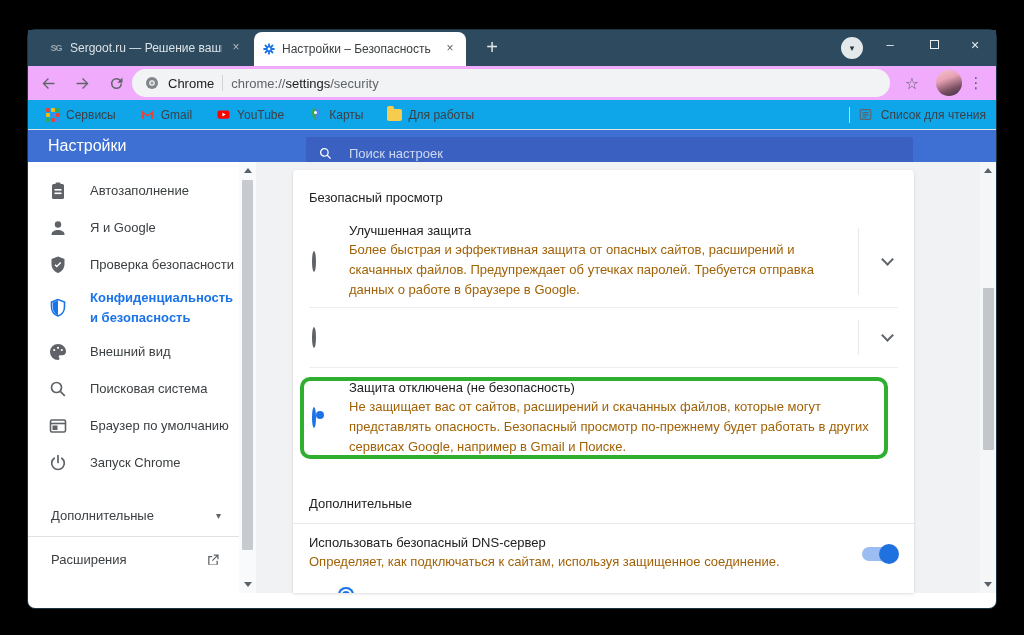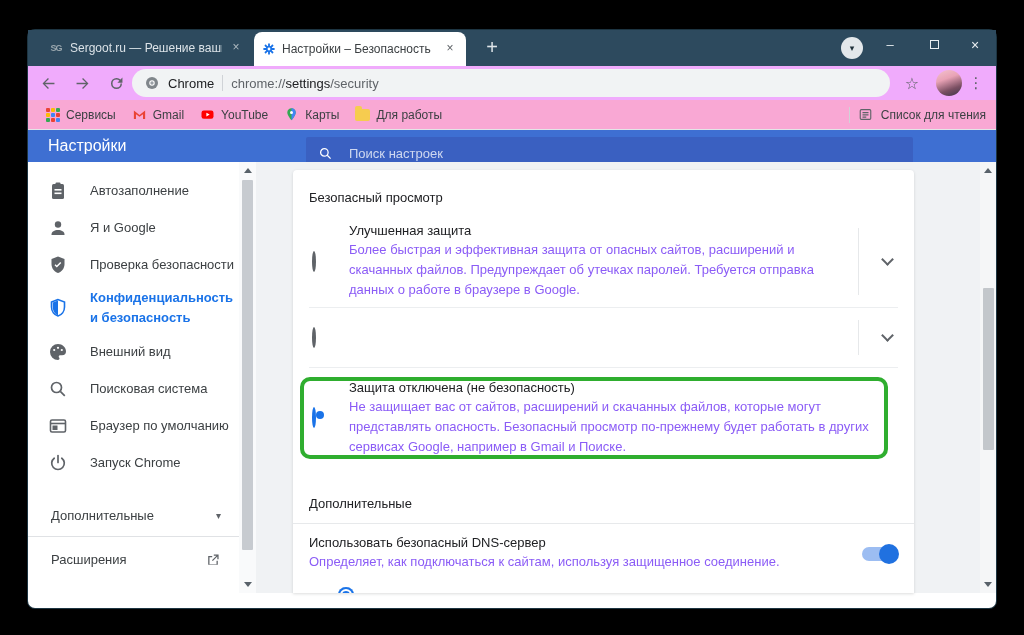--- a/index.html
+++ b/index.html
@@ -38,22 +38,22 @@
   .omni-sep{width:1px;height:16px;background:#d0d3d7;}
   .omni-url{font-size:13px;color:#5f6368;white-space:nowrap;}
   .omni-url .host{color:#202124;}
   .star-btn{position:absolute;left:872px;top:6px;width:24px;height:24px;color:#5f6368;
     font-size:16px;text-align:center;line-height:23px;}
   .avatar{position:absolute;left:908px;top:4px;width:26px;height:26px;border-radius:50%;
     background:linear-gradient(160deg,#f4c3cf 0%,#e8a2b5 35%,#7a4f62 70%,#3b3347 100%);}
   .more-btn{position:absolute;left:938px;top:5px;width:20px;height:24px;color:#5f6368;
     font-size:15px;text-align:center;line-height:24px;}
   
-  .bookmarks{position:relative;height:30px;background:#f9a8d4;border-bottom:1px solid #e3e6e8;
-    display:flex;align-items:center;padding-left:18px;gap:16px;}
+  .bookmarks{position:relative;height:30px;background:#0ea5e9;border-bottom:1px solid #e3e6e8;
+    display:flex;align-items:center;padding-left:18px;gap:24px;}
   .bm-item{display:flex;align-items:center;gap:6px;font-size:12px;color:#3c4043;}
   .bm-item svg{width:15px;height:15px;}
   .bm-right{position:absolute;right:10px;display:flex;align-items:center;gap:8px;font-size:12px;color:#3c4043;padding-left:24px;}
   .bm-vsep{width:1px;height:16px;background:#d0d3d7;}
   .apps-grid{display:grid;grid-template-columns:repeat(3,4px);grid-gap:1px;}
   .apps-grid i{width:4px;height:4px;border-radius:1px;}
   .folder-ico{width:15px;height:12px;background:#f6cc4f;border-radius:2px;position:relative;}
   .folder-ico:before{content:"";position:absolute;left:0;top:-3px;width:7px;height:4px;
     background:#f6cc4f;border-radius:2px 2px 0 0;}
   
@@ -97,21 +97,21 @@
   .opt-row{position:relative;display:flex;align-items:center;padding:0 16px;}
   .row1{height:91px;} .row2{height:59px;} .row3{height:100px;}
   .hairline{height:1px;background:#eceef0;margin:0 16px;}
   .radio-col{width:40px;flex:0 0 auto;}
   .radio{width:16px;height:16px;border-radius:50%;border:2px solid #5f6368;margin-left:3px;position:relative;}
   .radio.sel{border-color:#1a73e8;}
   .radio.sel:after{content:"";position:absolute;left:2px;top:2px;width:8px;height:8px;
     border-radius:50%;background:#1a73e8;}
   .txt-col{flex:1;}
   .opt-title{font-size:13px;color:#202124;margin-bottom:2px;}
-  .opt-desc{font-size:13px;color:#8b5cf6;line-height:20px;}
+  .opt-desc{font-size:13px;color:#a16207;line-height:20px;}
   .ctl-col{position:absolute;right:0;top:8px;bottom:8px;width:56px;}
   .ctl-col .vsep{position:absolute;left:0;top:4px;bottom:4px;width:1px;background:#e6e8ea;}
   .chev-down{position:absolute;right:22px;top:50%;width:9px;height:9px;margin-top:-7px;
     border-right:2px solid #5f6368;border-bottom:2px solid #5f6368;transform:rotate(45deg);}
   .row12-txt{margin-right:60px;}
   .green-box{position:absolute;left:7px;top:207px;width:588px;height:82px;border:4px solid #2fae2f;
     border-radius:10px;pointer-events:none;z-index:5;}
   .sec-title2{padding:28px 0 12px 16px;font-size:13px;color:#202124;}
   .full-divider{height:1px;background:#e7e9eb;}
   .dns-row{display:flex;align-items:center;padding:11px 16px;}

